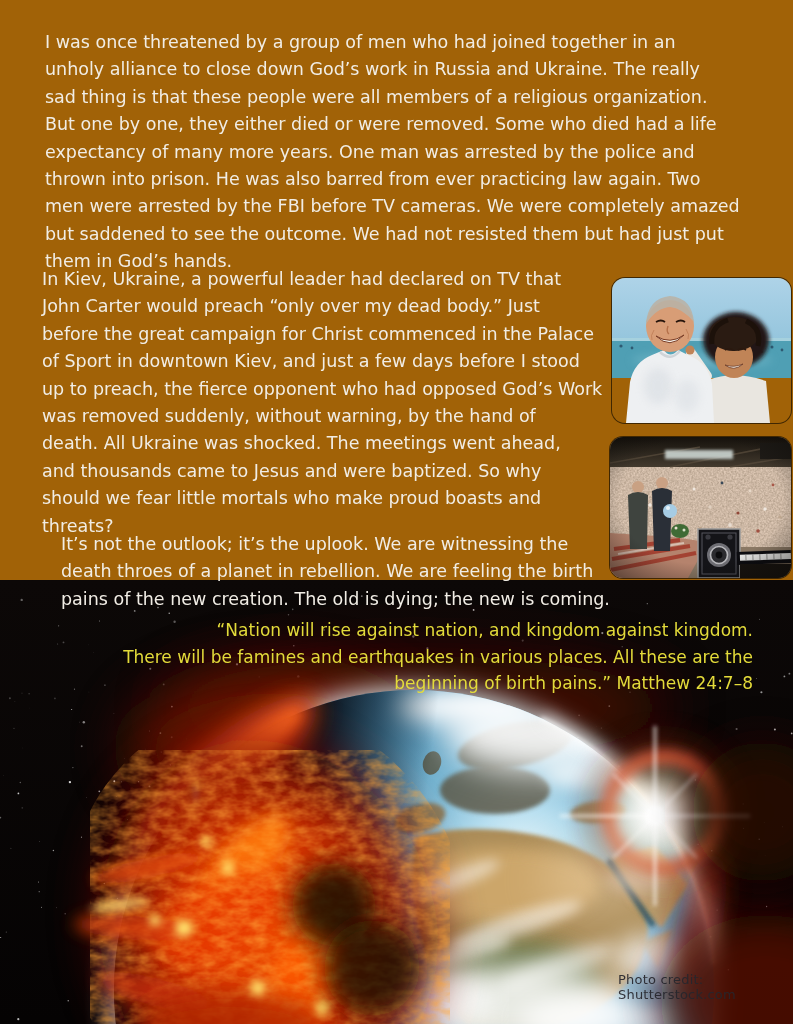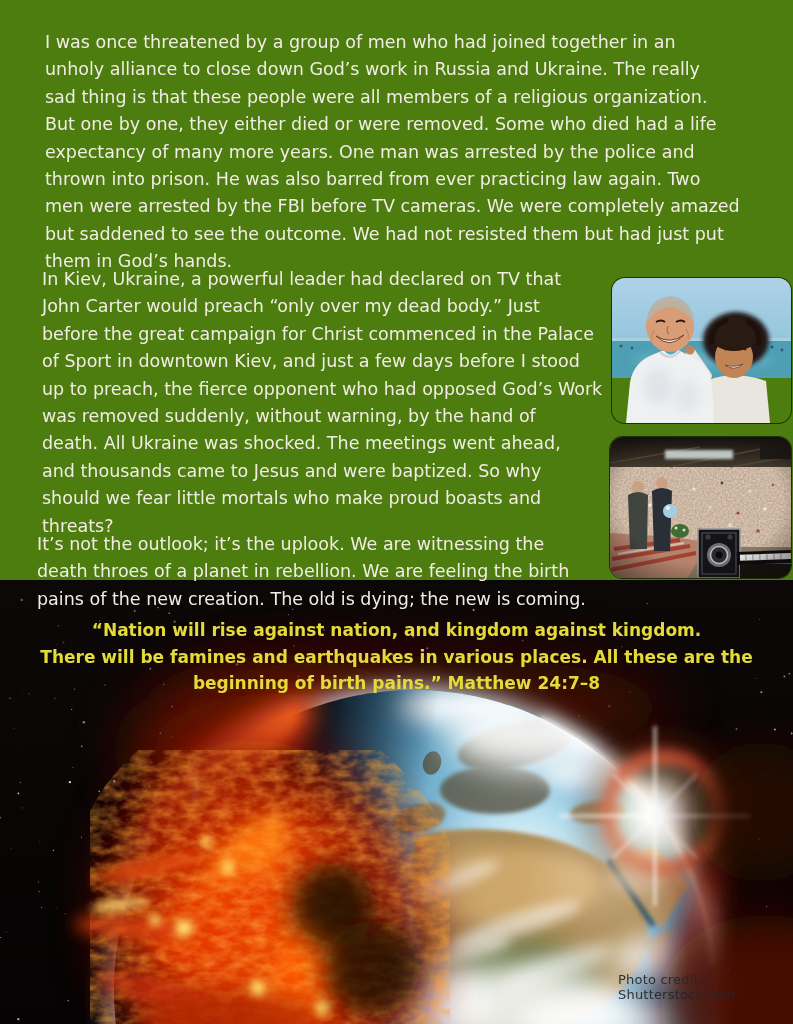--- a/index.html
+++ b/index.html
@@ -1,24 +1,24 @@
 <!DOCTYPE html>
 <html><head>
 <meta charset="utf-8">
 <style>
   html,body{margin:0;padding:0;background:#000;}
-  .page{position:relative;width:793px;height:1024px;background:#4d7c0f;overflow:hidden;
+  .page{position:relative;width:793px;height:1024px;background:#a16207;overflow:hidden;
         font-family:"DejaVu Sans","Liberation Sans",sans-serif;}
   .para{position:absolute;color:#f1ede5;font-size:17.5px;line-height:27.4px;
         white-space:pre-line;letter-spacing:0px;}
   .p1{left:45px;top:29px;width:745px;}
   .p2{left:42px;top:266px;width:578px;}
-  .p3{left:37px;top:531px;width:578px;}
-  .quote{position:absolute;left:40px;top:617px;width:713px;text-align:center;
-         color:#e3db3a;font-size:17px;line-height:26.5px;white-space:pre-line;font-weight:bold;}
+  .p3{left:61px;top:531px;width:578px;}
+  .quote{position:absolute;left:40px;top:617px;width:713px;text-align:right;
+         color:#e3db3a;font-size:17px;line-height:26.5px;white-space:pre-line;}
   .photo{position:absolute;border-radius:13px;overflow:hidden;box-shadow:0 0 0 1px rgba(0,0,0,.6);}
   .photo1{left:612px;top:278px;width:179px;height:145px;}
   .photo2{left:610px;top:437px;width:181px;height:141px;}
   .photo svg{display:block;width:100%;height:100%;}
   .earth-scene{position:absolute;left:0;top:580px;width:793px;height:444px;}
   .credit{position:absolute;left:618px;top:972px;font-size:13px;color:rgba(38,38,44,.92);
           letter-spacing:.2px;}
 </style>
 </head>
 <body>

